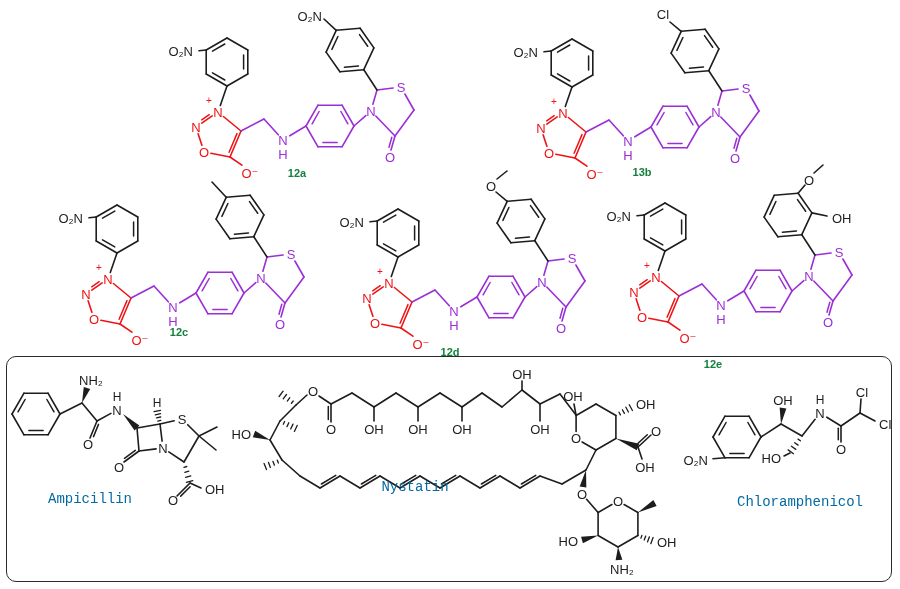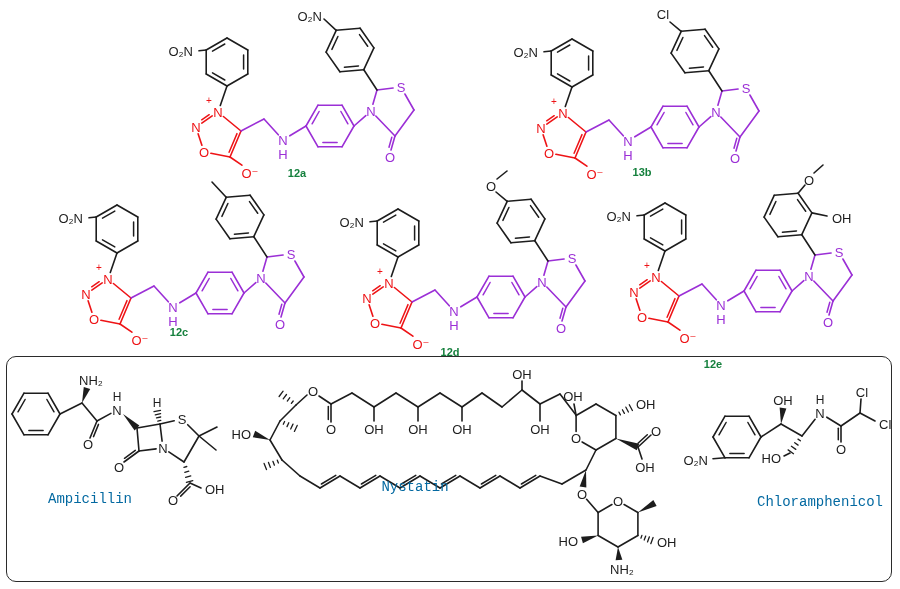--- a/index.html
+++ b/index.html
@@ -523,14 +523,14 @@
     </svg>
 
   <div class="cap" style="left:297px;top:173px">12a</div>
   <div class="cap" style="left:642px;top:172px">13b</div>
   <div class="cap" style="left:179px;top:332px">12c</div>
   <div class="cap" style="left:450px;top:352px">12d</div>
   <div class="cap" style="left:713px;top:364px">12e</div>
 
   <div class="drug" style="left:90px;top:499px">Ampicillin</div>
   <div class="drug" style="left:415px;top:487px">Nystatin</div>
-  <div class="drug" style="left:820px;top:502px">Chloramphenicol</div>
+  <div class="drug" style="left:800px;top:502px">Chloramphenicol</div>
 </div>
 
 </body></html>

